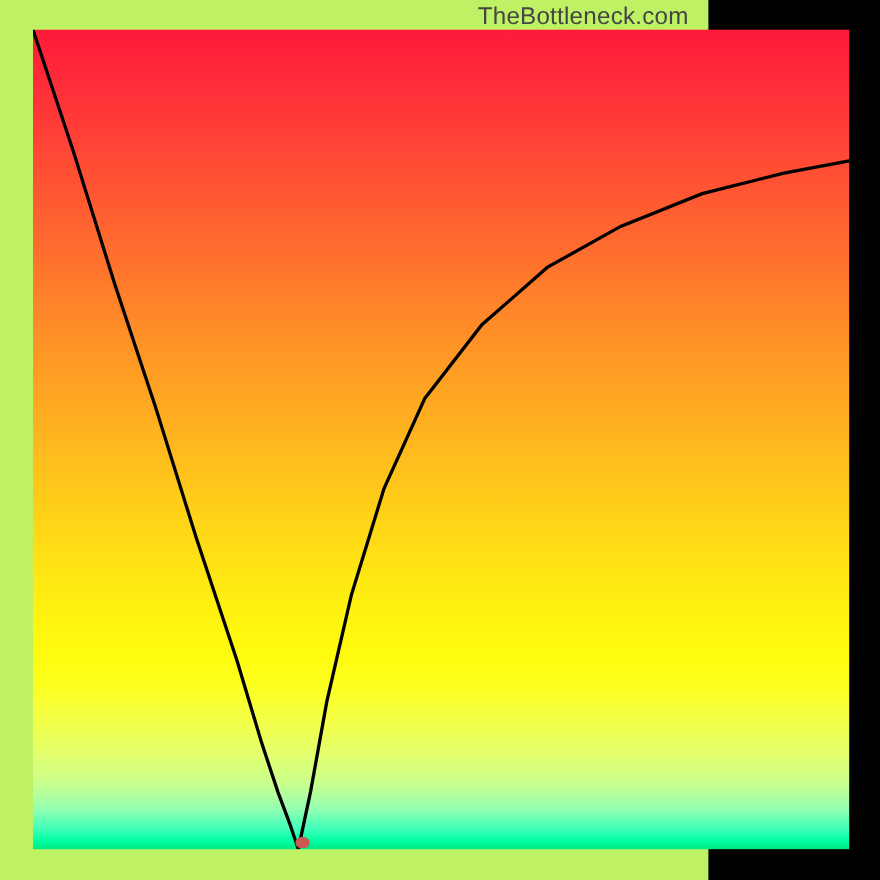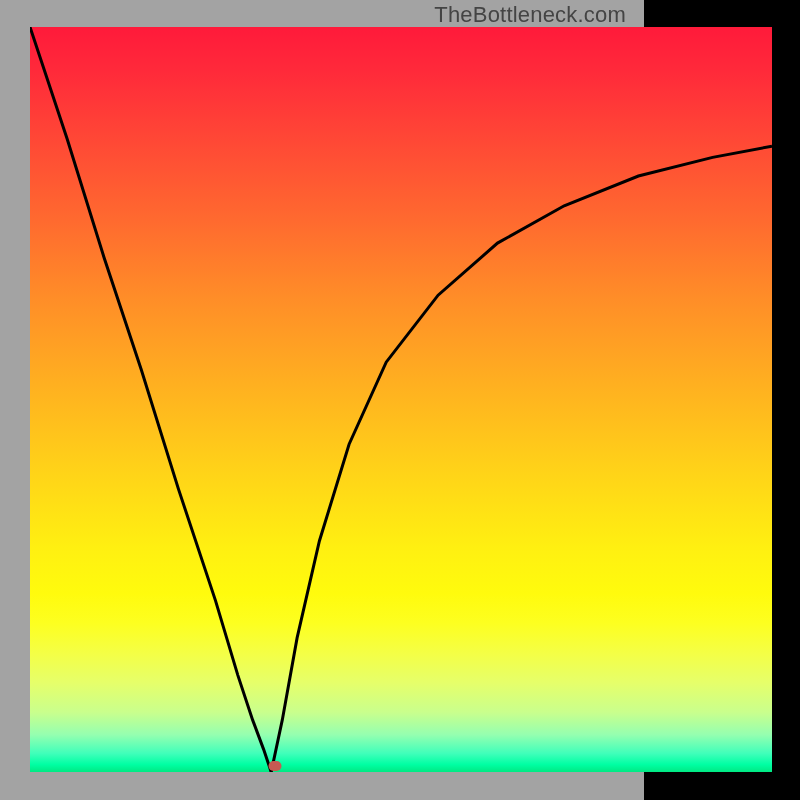--- a/index.html
+++ b/index.html
@@ -2,21 +2,21 @@
 <html><head>
 <meta charset="utf-8">
 <style>
   * { margin: 0; padding: 0; box-sizing: border-box; }
   html, body { width: 800px; height: 800px; overflow: hidden; }
   body { background: #000; font-family: Arial, Helvetica, sans-serif; }
 
   .outer {
     width: 644px;
     height: 800px;
-    background: #a3a3a3;
+    background: #bef264;
     position: relative;
   }
 
   .watermark {
     position: absolute;
     top: 2px;
     right: 18px;
     color: #444;
     font-size: 22px;
     font-weight: 400;

